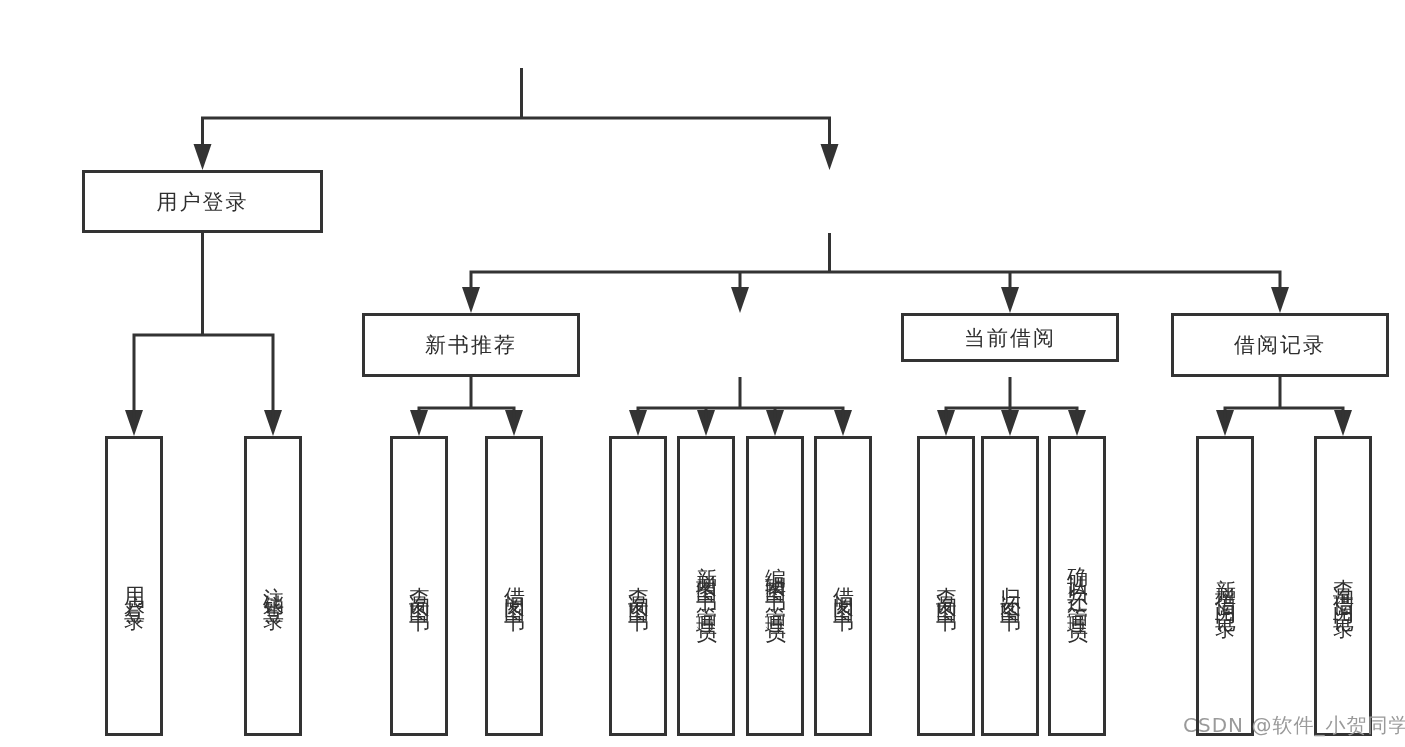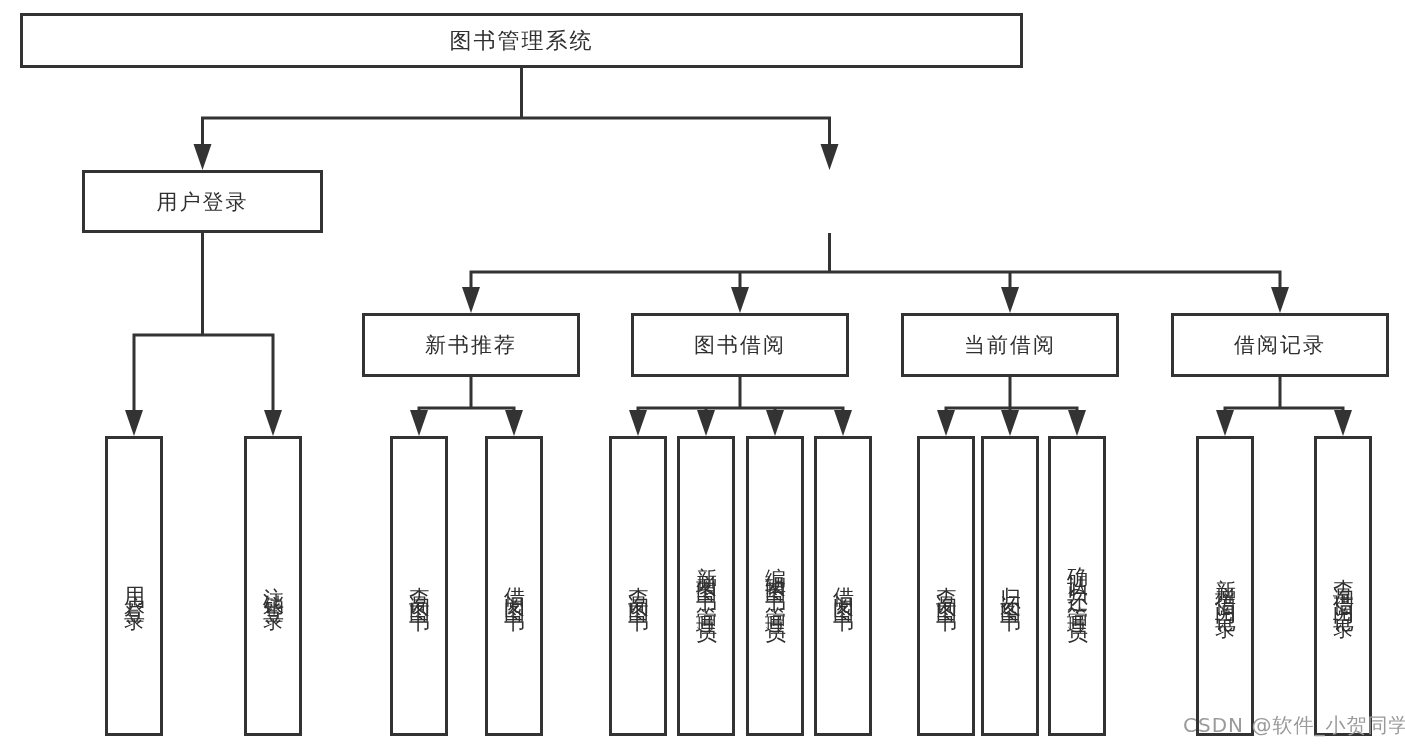--- a/index.html
+++ b/index.html
@@ -80,39 +80,33 @@
       <polygon points="834,410 852,410 843,436" fill="#333333"></polygon>
       <polygon points="937,410 955,410 946,436" fill="#333333"></polygon>
       <polygon points="1001,410 1019,410 1010,436" fill="#333333"></polygon>
       <polygon points="1068,410 1086,410 1077,436" fill="#333333"></polygon>
       <polygon points="1216,410 1234,410 1225,436" fill="#333333"></polygon>
       <polygon points="1334,410 1352,410 1343,436" fill="#333333"></polygon>
       <path d="M 521.5 68 V 118 M 201 118 H 831 M 202.5 118 V 152 M 829.5 118 V 152 M 202.5 233 V 335 M 132.5 335 H 274.5 M 134 335 V 418 M 273 335 V 418 M 829.5 233 V 272 M 469.5 272 H 1281.5 M 471 272 V 295 M 740 272 V 295 M 1010 272 V 295 M 1280 272 V 295 M 471 377 V 408 M 417.5 408 H 515.5 M 419 408 V 418 M 514 408 V 418 M 740 377 V 408 M 636.5 408 H 844.5 M 638 408 V 418 M 706 408 V 418 M 775 408 V 418 M 843 408 V 418 M 1010 377 V 408 M 944.5 408 H 1078.5 M 946 408 V 418 M 1010 408 V 418 M 1077 408 V 418 M 1280 377 V 408 M 1223.5 408 H 1344.5 M 1225 408 V 418 M 1343 408 V 418" fill="none" stroke="#333333" stroke-width="3"></path>
     </svg>
 
   <div class="watermark" style="color: rgb(154, 154, 154);">CSDN @软件_小贺同学</div>
-<div class="node horizontal root" style="left: 20px; top: 13px; width: 1003px; height: 55px;">
-      <span class="node-label">图书管理系统</span>
-    </div>
     <div class="node horizontal" style="left: 82px; top: 170px; width: 241px; height: 63px;">
       <span class="node-label">用户登录</span>
     </div>
     <div class="node vertical" style="left: 105px; top: 436px; width: 58px; height: 300px;">
       <span class="node-label">用户登录</span>
     </div>
     <div class="node vertical" style="left: 244px; top: 436px; width: 58px; height: 300px;">
       <span class="node-label">注销登录</span>
     </div>
     <div class="node horizontal" style="left: 362px; top: 313px; width: 218px; height: 64px; font-family: Liberation Serif, serif;">
       <span class="node-label">新书推荐</span>
     </div>
-    <div class="node horizontal" style="left: 631px; top: 313px; width: 218px; height: 64px;">
-      <span class="node-label">图书借阅</span>
-    </div>
-    <div class="node horizontal" style="left: 901px; top: 313px; width: 218px; height: 64px;">
+    <div class="node horizontal" style="left: 901px; top: 313px; width: 218px; height: 49px;">
       <span class="node-label">当前借阅</span>
     </div>
     <div class="node horizontal" style="left: 1171px; top: 313px; width: 218px; height: 64px;">
       <span class="node-label">借阅记录</span>
     </div>
     <div class="node vertical" style="left: 390px; top: 436px; width: 58px; height: 300px;">
       <span class="node-label">查询图书</span>
     </div>
     <div class="node vertical" style="left: 485px; top: 436px; width: 58px; height: 300px;">
       <span class="node-label">借阅图书</span>

